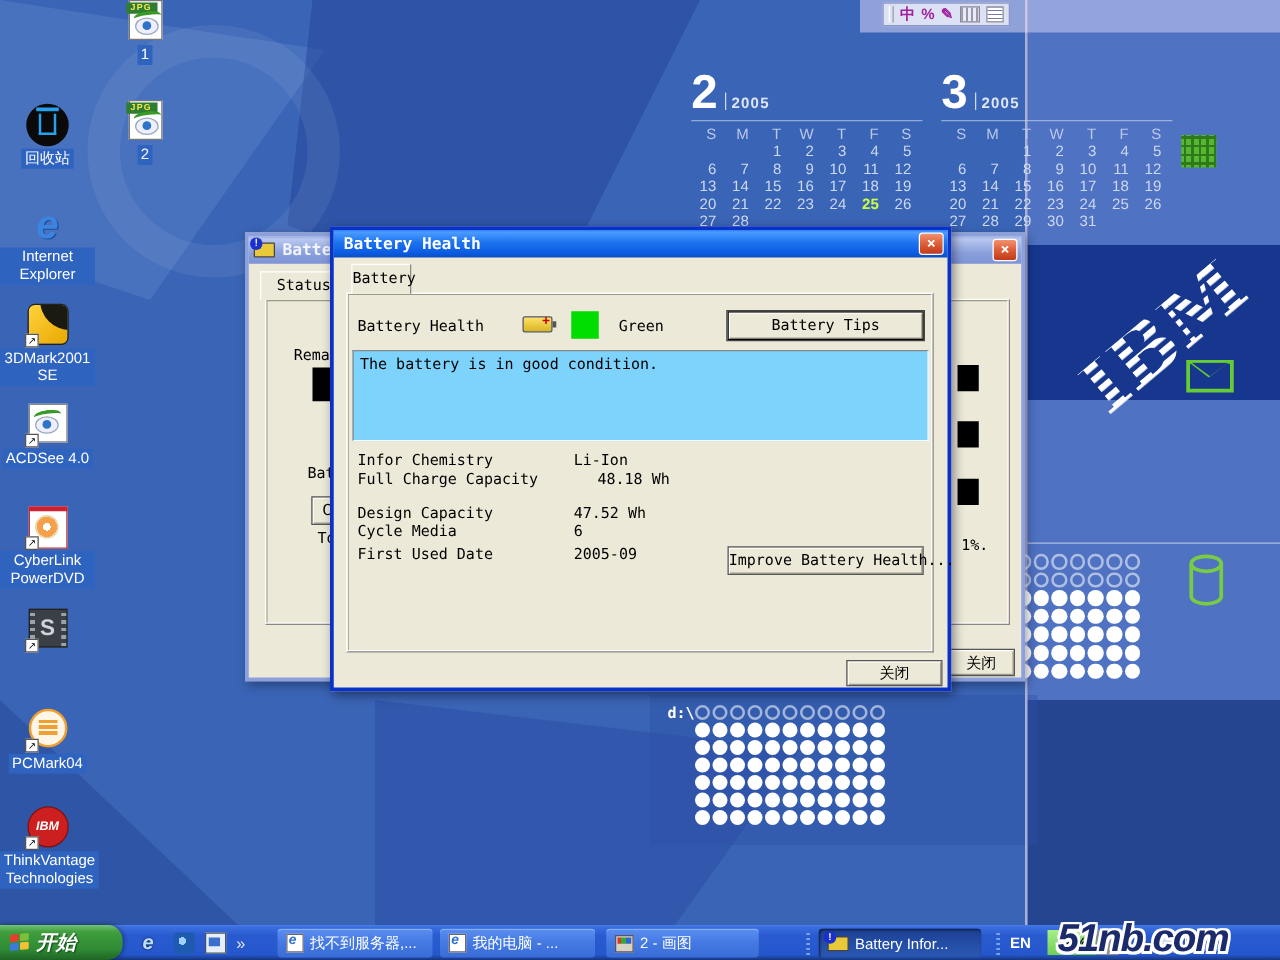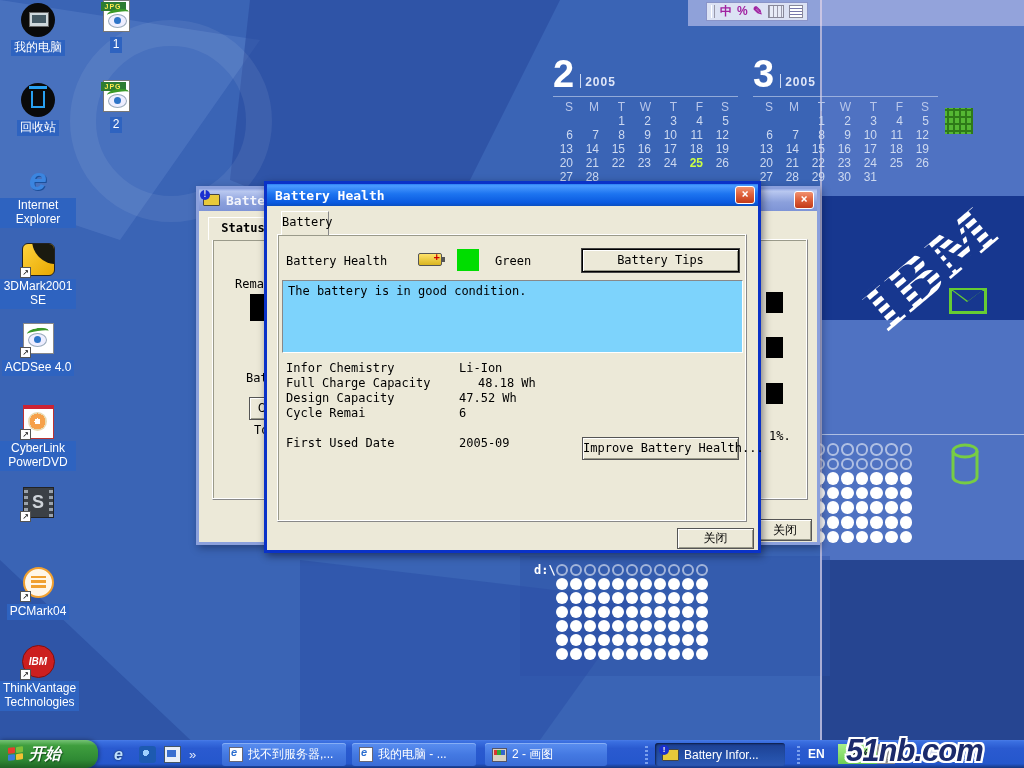--- a/index.html
+++ b/index.html
@@ -458,28 +458,20 @@
 
   <div class="abs langbar">
     <span class="grip"></span>
     <span class="it">中</span>
     <span class="it">%</span>
     <span class="it">✎</span>
     <span class="kbd-ico"></span>
     <span class="menu-ico"></span>
   </div>
 
-  <div class="dicon" style="left:0;top:3px;">
-    <div class="glyph">
-        <div class="blackcirc">
-          <div class="laptop"></div>
-        </div>
-      </div>
-    <span class="lbl">我的电脑</span>
-  </div>
   <div class="dicon" style="left:88px;top:0;width:56px;">
     <div class="glyph" style="width:27px;">
       <div class="jpgpage">
         <div class="jpgband">JPG</div>
           <div class="jpgeye"></div>
       </div>
     </div>
     <span class="lbl">1</span>
   </div>
   <div class="dicon" style="left:0;top:83px;font-family:Liberation Serif, serif;">
@@ -548,21 +540,21 @@
       </div>
     <span class="lbl">ThinkVantage Technologies</span>
   </div>
 
   <div class="dlg dlg-back">
     <div class="tbar tbar-inactive">
       <span class="batt-small" style="margin-right:6px;"></span>
       <span>Batte</span>
       <span class="xbtn">×</span>
     </div>
-    <div class="tab" style="left:9px;top:28px;width:70px;height:23px;font-weight:bold;">Status</div>
+    <div class="tab" style="left:9px;top:28px;width:70px;height:23px;">Status</div>
     <div class="page" style="left:13px;top:50px;width:596px;height:261px;"></div>
     <div class="page" style="left:13px;top:50px;width:596px;height:261px;border:none;background:transparent;box-shadow:none;">
       <span class="dtext" style="position:absolute;left:23px;top:38px;">Remai</span>
       <div class="blackbox" style="left:38px;top:55px;width:30px;height:27px;"></div>
       <span class="dtext" style="position:absolute;left:34px;top:132px;">Batte</span>
       <div class="btn" style="left:37px;top:158px;width:32px;height:23px;"><span class="dtext" style="line-height:21px;">Cu</span></div>
       <span class="dtext" style="position:absolute;left:42px;top:184px;">To i</span>
       <div class="blackbox" style="left:554px;top:53px;width:17px;height:21px;"></div>
       <div class="blackbox" style="left:554px;top:98px;width:17px;height:21px;"></div>
       <div class="blackbox" style="left:554px;top:144px;width:17px;height:21px;"></div>
@@ -590,26 +582,26 @@
       </div>
       <div id="detail-rows" style="position:absolute;left:8px;top:126px;width:450px;">
           <div style="display: flex; height: 15px;">
             <span class="dtext" style="width: 173px;">Infor Chemistry</span>
             <span class="dtext">Li-Ion</span>
           </div>
           <div style="display: flex; height: 15px; gap: 19px;">
             <span class="dtext" style="width: 173px;">Full Charge Capacity</span>
             <span class="dtext">48.18 Wh</span>
           </div>
-          <div style="display: flex; height: 15px;">
+          <div style="display: flex; height: 15px; margin-top: 12px;">
             <span class="dtext" style="width: 173px;">Design Capacity</span>
             <span class="dtext">47.52 Wh</span>
           </div>
           <div style="display: flex; height: 15px;">
-            <span class="dtext" style="width: 173px;">Cycle Remai</span>
+            <span class="dtext" style="width: 173px;">Cycle Media</span>
             <span class="dtext">6</span>
           </div>
         </div>
       <span class="dtext" style="position:absolute;left:8px;top:201px;">First Used Date</span>
       <span class="dtext" style="position:absolute;left:181px;top:201px;">2005-09</span>
       <div class="btn" style="left:304px;top:202px;width:157px;height:23px;">
         <span class="dtext" style="line-height:21px;">Improve Battery Health...</span>
       </div>
     </div>
     <div class="btn" style="left:410px;top:344px;width:77px;height:21px;">

